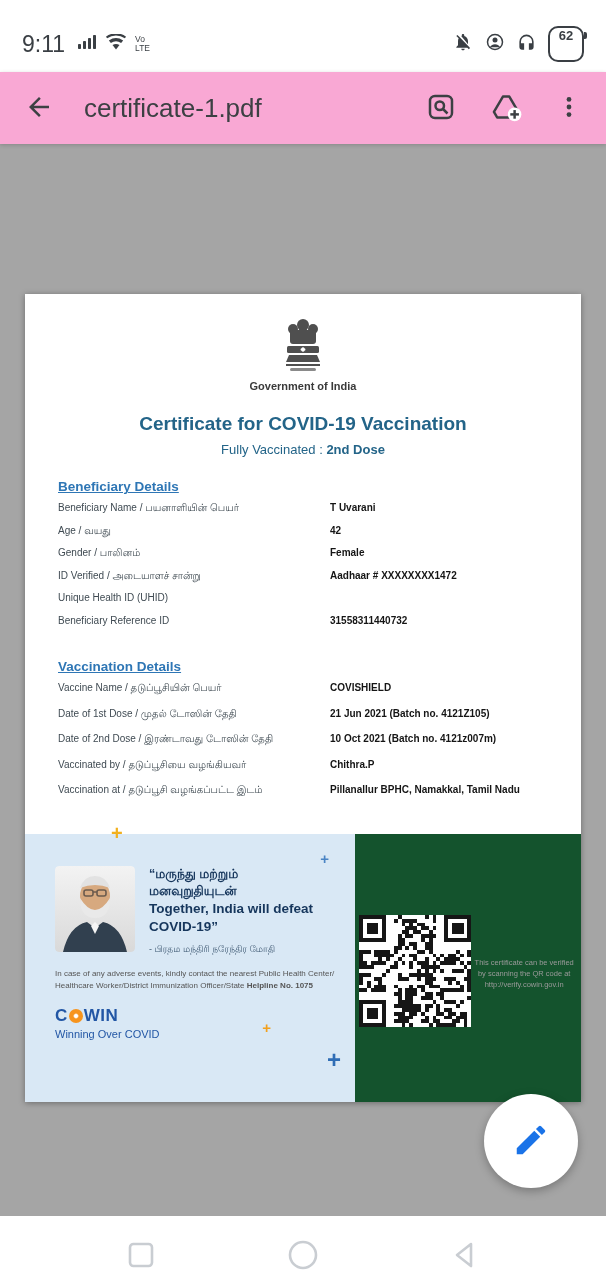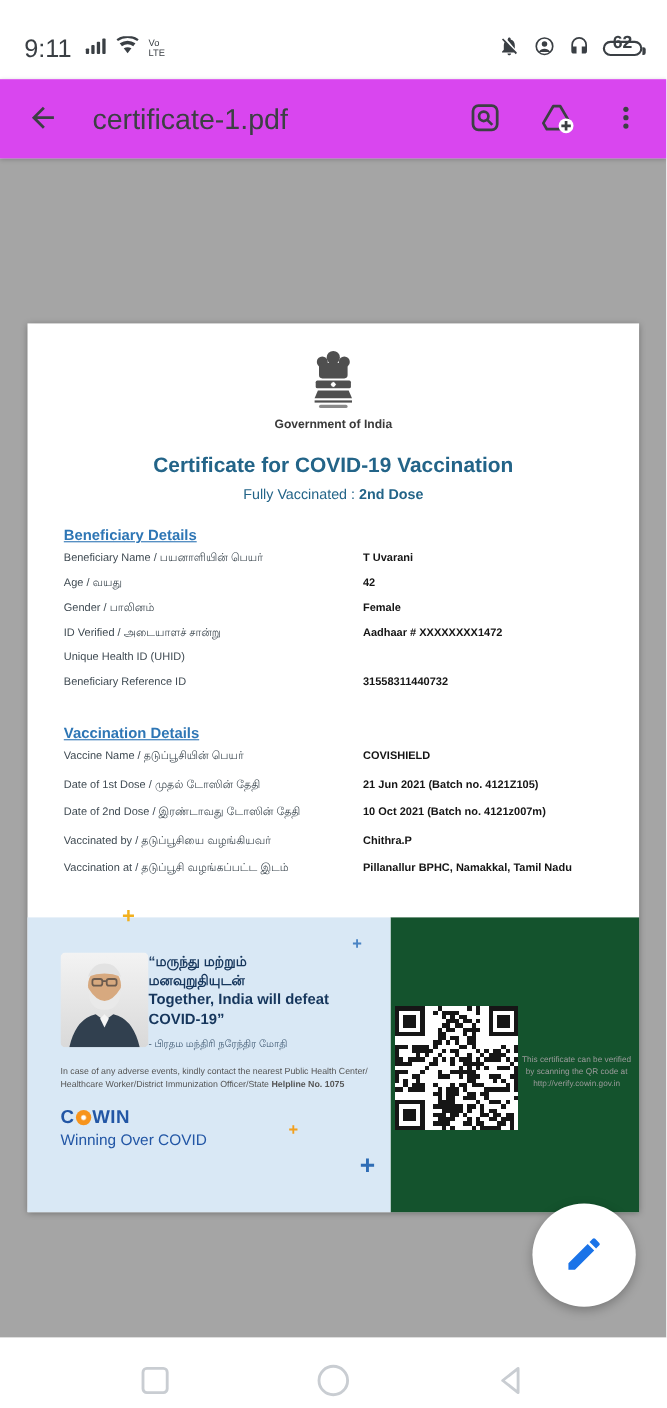--- a/index.html
+++ b/index.html
@@ -5,25 +5,25 @@
 *{box-sizing:border-box;margin:0;padding:0}
 html,body{margin:0}
 body{font-family:"Liberation Sans",sans-serif;background:#fff}
 .phone{position:relative;width:606px;height:1280px;overflow:hidden;background:#fff;margin:16px auto}
 
 
 .status-bar{height:56px;display:flex;align-items:center;padding:0 22px;color:#3a3f44;gap:8px;background:#fff}
 .time{font-size:23px;font-weight:500;margin-right:4px}
 .volte{font-size:8.5px;font-weight:400;line-height:1.05;display:flex;flex-direction:column;color:#3a3f44}
 .status-right{margin-left:auto;display:flex;align-items:center;gap:12px}
-.battery{border:2px solid #3a3f44;border-radius:10px;height:14px;min-width:36px;display:flex;align-items:flex-end;justify-content:center;font-size:16px;font-weight:700;position:relative;padding:0 5px}
+.battery{border:2px solid #3a3f44;border-radius:10px;height:36px;min-width:36px;display:flex;align-items:flex-start;justify-content:center;font-size:13px;font-weight:700;position:relative;padding:0 5px}
 .battery::after{content:"";position:absolute;right:-5px;top:4px;width:3px;height:7px;background:#3a3f44;border-radius:0 2px 2px 0}
 
 
-.app-bar{height:72px;display:flex;align-items:center;padding:0 20px;background:#d946ef;box-shadow:0 1px 4px rgba(0,0,0,.18);position:relative;z-index:2}
+.app-bar{height:72px;display:flex;align-items:center;padding:0 20px;background:#f9a8d4;box-shadow:0 1px 4px rgba(0,0,0,.18);position:relative;z-index:2}
 .icon-btn{background:none;border:none;display:flex;align-items:center;justify-content:center;cursor:pointer;padding:4px}
 .app-title{font-size:26px;color:#3c4043;margin-left:26px;flex:1;white-space:nowrap;overflow:hidden}
 .app-actions{display:flex;align-items:center;gap:26px}
 
 
 .content{position:absolute;top:128px;left:0;right:0;bottom:80px;background:#a5a5a5;overflow:hidden}
 .pdf-page{width:556px;margin:150px auto 0;background:#fff;box-shadow:0 1px 6px rgba(0,0,0,.35);padding-top:22px;min-height:790px}
 
 
 .emblem{display:block;margin:0 auto}
@@ -43,32 +43,32 @@
 .banner{margin-top:24px;display:flex;min-height:268px}
 .banner-left{flex:1;background:#d9e8f5;position:relative;padding:32px 10px 14px 30px}
 .banner-right{width:226px;background:#14532d;display:flex;flex-direction:row;align-items:center;padding:6px 4px 0}
 .qr{width:206px;height:206px}
 .qr-caption{font-size:7.5px;color:#9a9a9a;text-align:center;line-height:1.5;margin-top:6px}
 .decor{position:absolute;font-weight:700}
 .decor.yellow{color:#f2b01e;font-size:20px;top:-12px;left:86px}
 .decor.blue-sm{color:#4a84c4;font-size:15px;top:16px;right:26px}
 .decor.orange-sm{color:#f2a01e;font-size:15px;bottom:66px;right:84px}
 .decor.blue-lg{color:#2f6db5;font-size:24px;bottom:28px;right:14px}
-.quote-row{display:flex;}
+.quote-row{display:flex;gap:14px}
 .photo{width:80px;height:86px;border-radius:4px;flex-shrink:0}
 .quote .ta{font-size:12.5px;font-weight:700;color:#16365c;line-height:1.35}
 .quote .en{font-size:13.5px;font-weight:700;color:#16365c;line-height:1.4}
 .attrib{font-size:9px;color:#3e5872;margin-top:7px}
 .notice{font-size:8px;color:#555;line-height:1.45;margin-top:13px;max-width:292px}
 .notice b{font-weight:700}
 .notice.ta2{margin-top:7px}
 .cowin{margin-top:14px;display:flex;flex-direction:column}
 .cowin-line{display:flex;align-items:center;font-size:17px;font-weight:800;color:#2256a5;letter-spacing:.5px}
 .cowin-o{width:14px;height:14px;border-radius:50%;background:radial-gradient(circle,#ffffff 0 15%,#f7941d 30% 100%);margin:0 1px;display:inline-block}
-.cowin-tag{font-size:14px;color:#2256a5;margin-top:2px}
+.cowin-tag{font-size:11px;color:#2256a5;margin-top:2px}
 
 
 .fab{position:absolute;right:28px;bottom:108px;width:94px;height:94px;border-radius:50%;background:#fff;border:none;box-shadow:0 3px 10px rgba(0,0,0,.28);display:flex;align-items:center;justify-content:center;cursor:pointer;z-index:3}
 .nav-bar{position:absolute;left:0;right:0;bottom:0;height:80px;background:#fff;display:flex;align-items:center;justify-content:center;gap:128px;z-index:2}
 .nav-btn{background:none;border:none;padding:0;cursor:pointer;display:flex}
 </style>
 </head>
 <body>
 
 <div class="phone">

